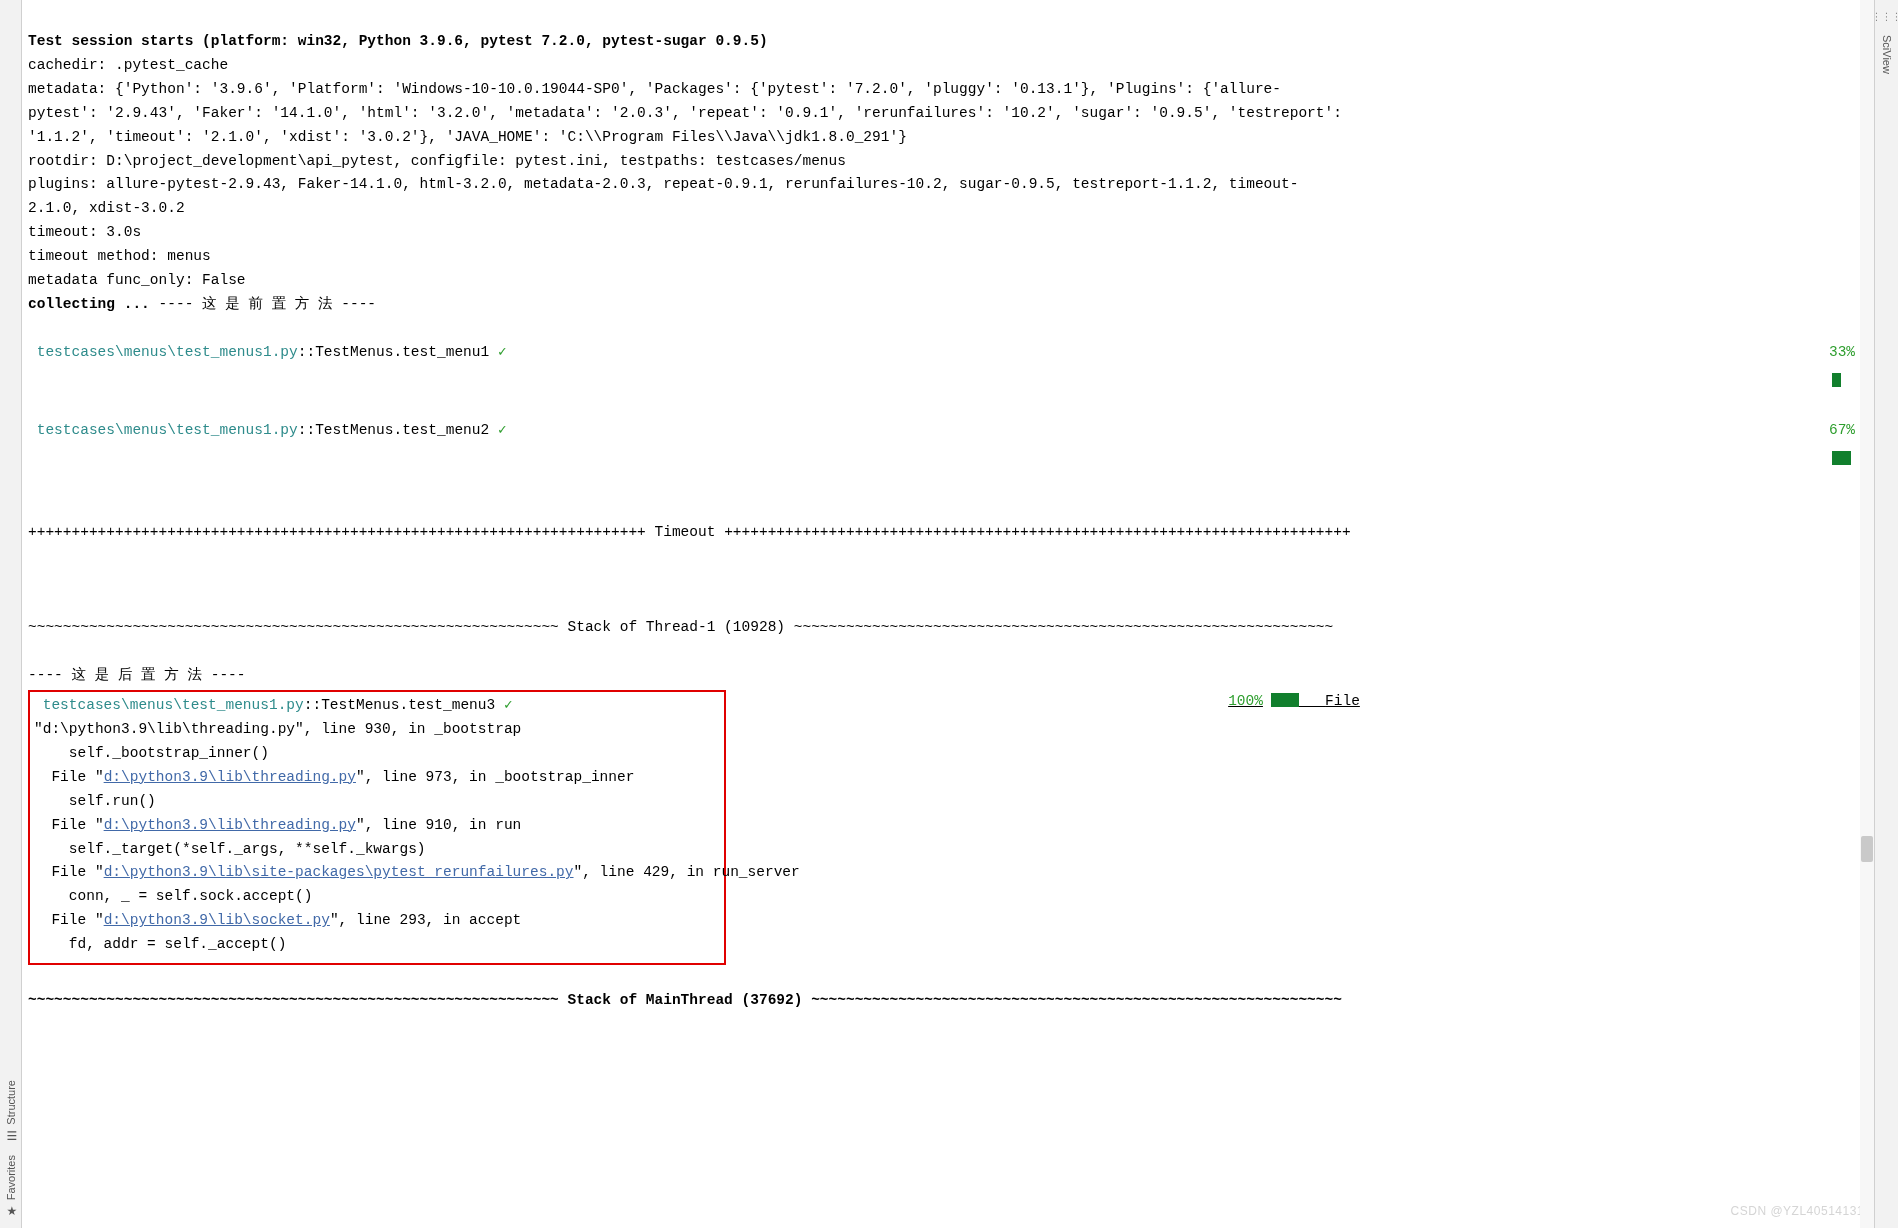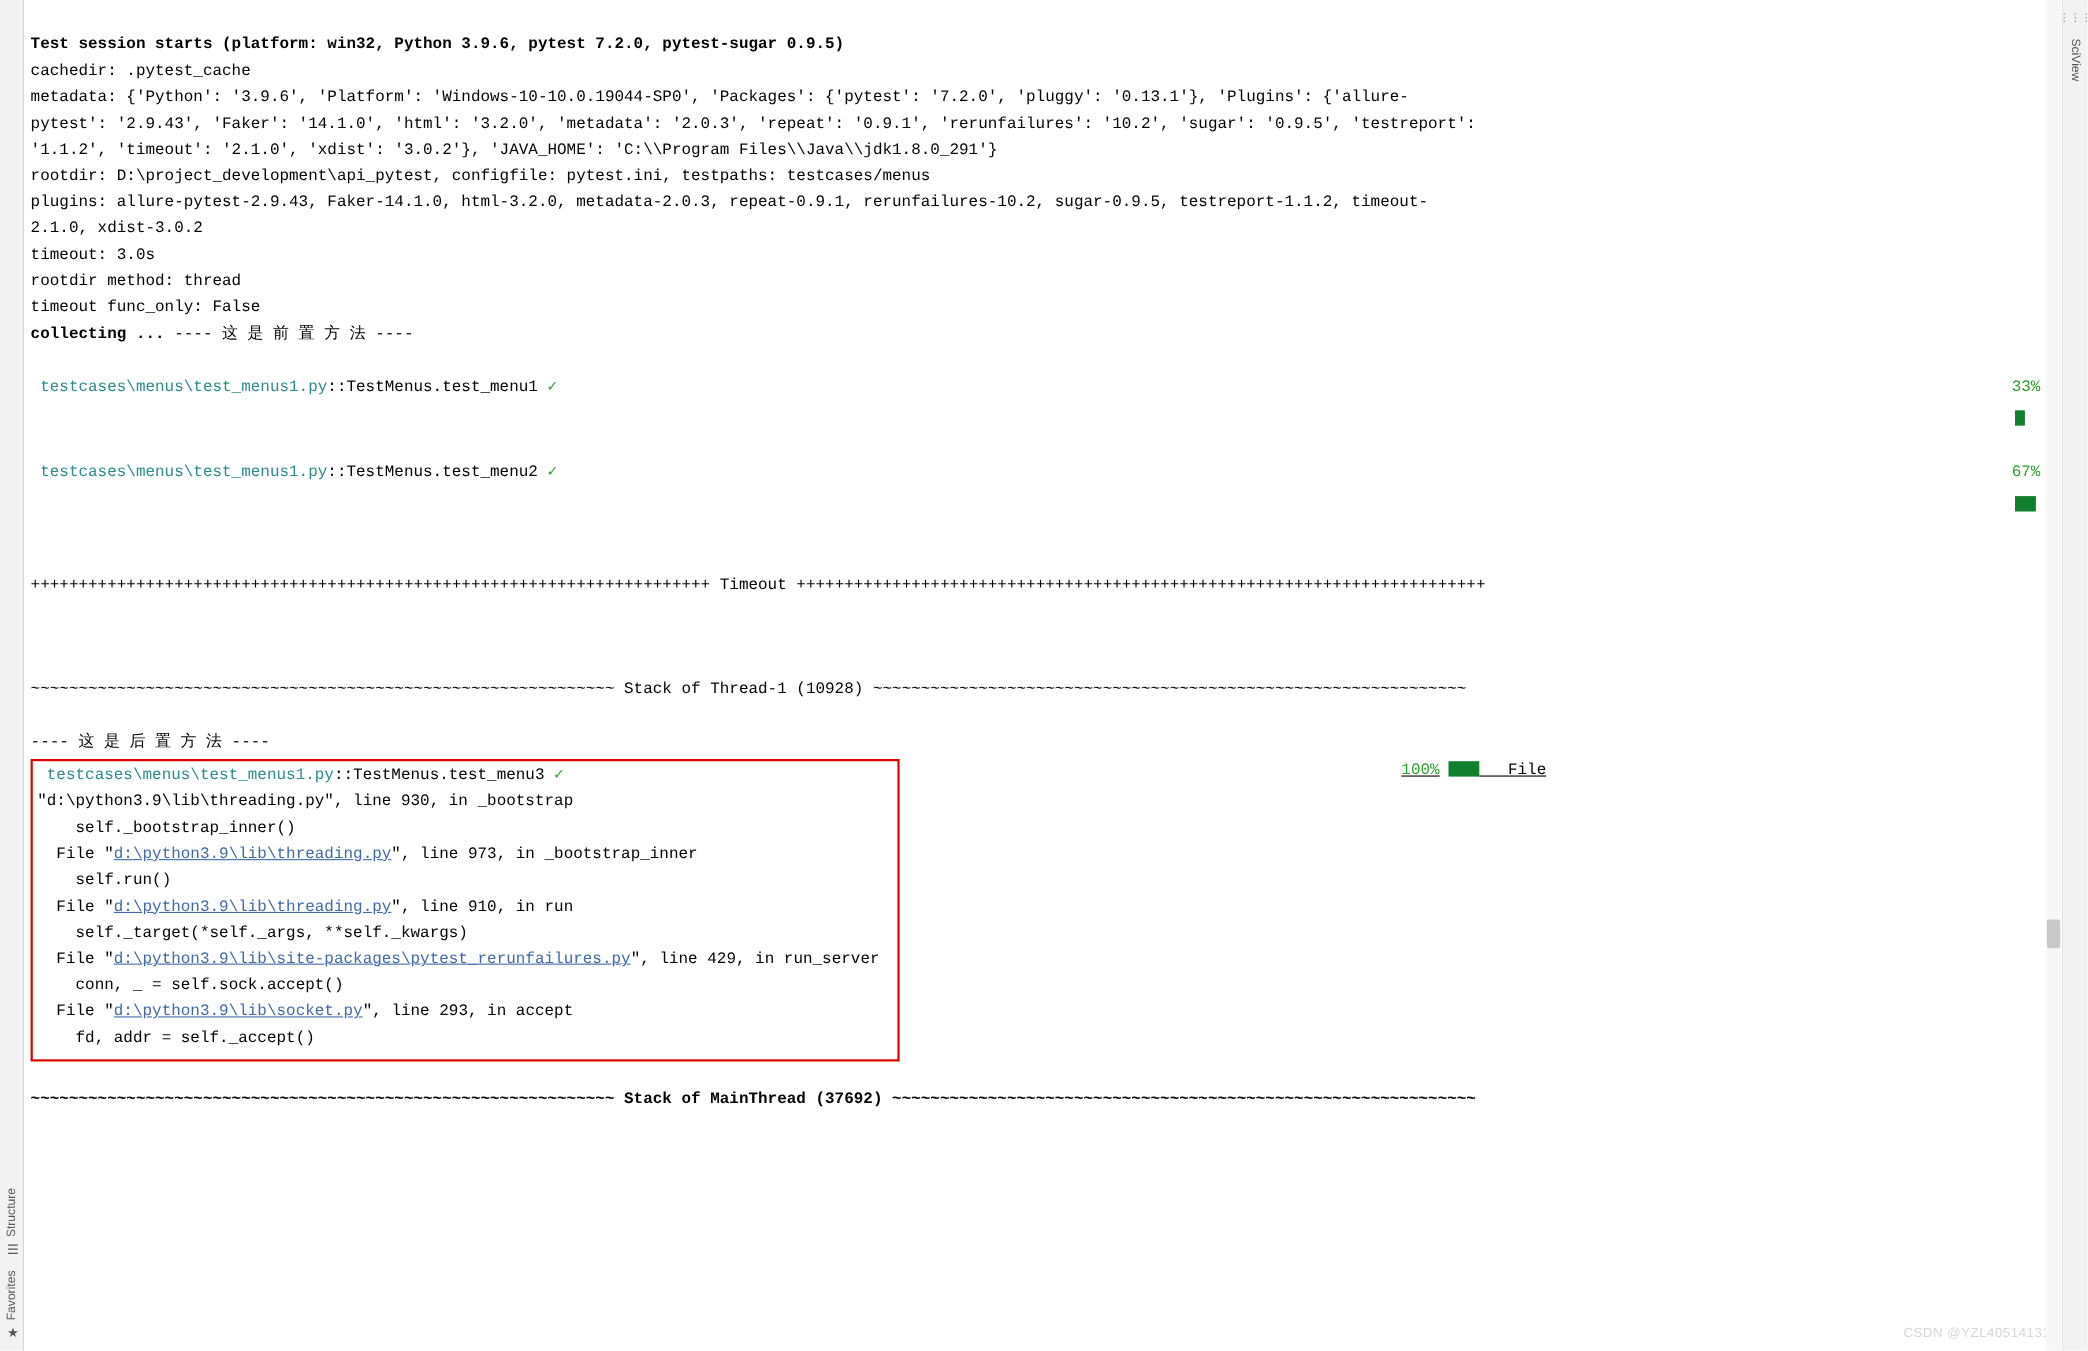--- a/index.html
+++ b/index.html
@@ -84,21 +84,21 @@
 .row-progress .right {
   display: flex;
   align-items: center;
   gap: 8px;
   flex-direction: column;
 }
 .red-box {
   border: 2px solid #e00000;
   padding: 2px 0 6px 0;
   margin-top: 2px;
-  width: 790px;
+  width: 698px;
 }
 .green-mid { color: #000000; font-weight: bold; }
 .watermark {
   position: absolute;
   right: 10px;
   bottom: 6px;
   font-family: sans-serif;
   font-size: 12px;
   color: #d5d5d5;
   letter-spacing: 0.5px;
@@ -136,22 +136,22 @@
     </div>
   </div>
 
   <div class="main">
 <span class="bold">Test session starts (platform: win32, Python 3.9.6, pytest 7.2.0, pytest-sugar 0.9.5)</span>
 <span>cachedir: .pytest_cache</span>
 <span style="white-space:pre-wrap;display:inline-block;width:1318px;">metadata: {'Python': '3.9.6', 'Platform': 'Windows-10-10.0.19044-SP0', 'Packages': {'pytest': '7.2.0', 'pluggy': '0.13.1'}, 'Plugins': {'allure-pytest': '2.9.43', 'Faker': '14.1.0', 'html': '3.2.0', 'metadata': '2.0.3', 'repeat': '0.9.1', 'rerunfailures': '10.2', 'sugar': '0.9.5', 'testreport': '1.1.2', 'timeout': '2.1.0', 'xdist': '3.0.2'}, 'JAVA_HOME': 'C:\\Program Files\\Java\\jdk1.8.0_291'}</span>
 <span>rootdir: D:\project_development\api_pytest, configfile: pytest.ini, testpaths: testcases/menus</span>
 <span style="white-space:pre-wrap;display:inline-block;width:1318px;">plugins: allure-pytest-2.9.43, Faker-14.1.0, html-3.2.0, metadata-2.0.3, repeat-0.9.1, rerunfailures-10.2, sugar-0.9.5, testreport-1.1.2, timeout-2.1.0, xdist-3.0.2</span>
 <span>timeout: 3.0s</span>
-<span>rootdir method: thread</span>
-<span>timeout func_only: False</span>
+<span>timeout method: menus</span>
+<span>metadata func_only: False</span>
 <span><span class="bold">collecting ...</span><span> ---- 这 是 前 置 方 法 ----</span></span>
 
 <div class="row-progress"><span> <a class="link">testcases\menus\test_menus1.py</a><span>::TestMenus.test_menu1</span> <span class="check">✓</span></span><span class="right"><span class="pct">33%</span><span class="bar-wrap"><span class="bar" style="width:33%"></span></span><span style="width:40px;display:inline-block"></span></span></div>
 <div class="row-progress"><span> <a class="link">testcases\menus\test_menus1.py</a><span>::TestMenus.test_menu2</span> <span class="check">✓</span></span><span class="right"><span class="pct">67%</span><span class="bar-wrap"><span class="bar" style="width:67%"></span></span><span style="width:40px;display:inline-block"></span></span></div>
 
 <span class="full-divider"><span>+++++++++++++++++++++++++++++++++++++++++++++++++++++++++++++++++++++++</span><span> Timeout </span><span>++++++++++++++++++++++++++++++++++++++++++++++++++++++++++++++++++++++++</span></span>
 
 
 
 <span class="full-divider"><span>~~~~~~~~~~~~~~~~~~~~~~~~~~~~~~~~~~~~~~~~~~~~~~~~~~~~~~~~~~~~~</span><span> Stack of Thread-1 (10928) </span><span>~~~~~~~~~~~~~~~~~~~~~~~~~~~~~~~~~~~~~~~~~~~~~~~~~~~~~~~~~~~~~~</span></span>

